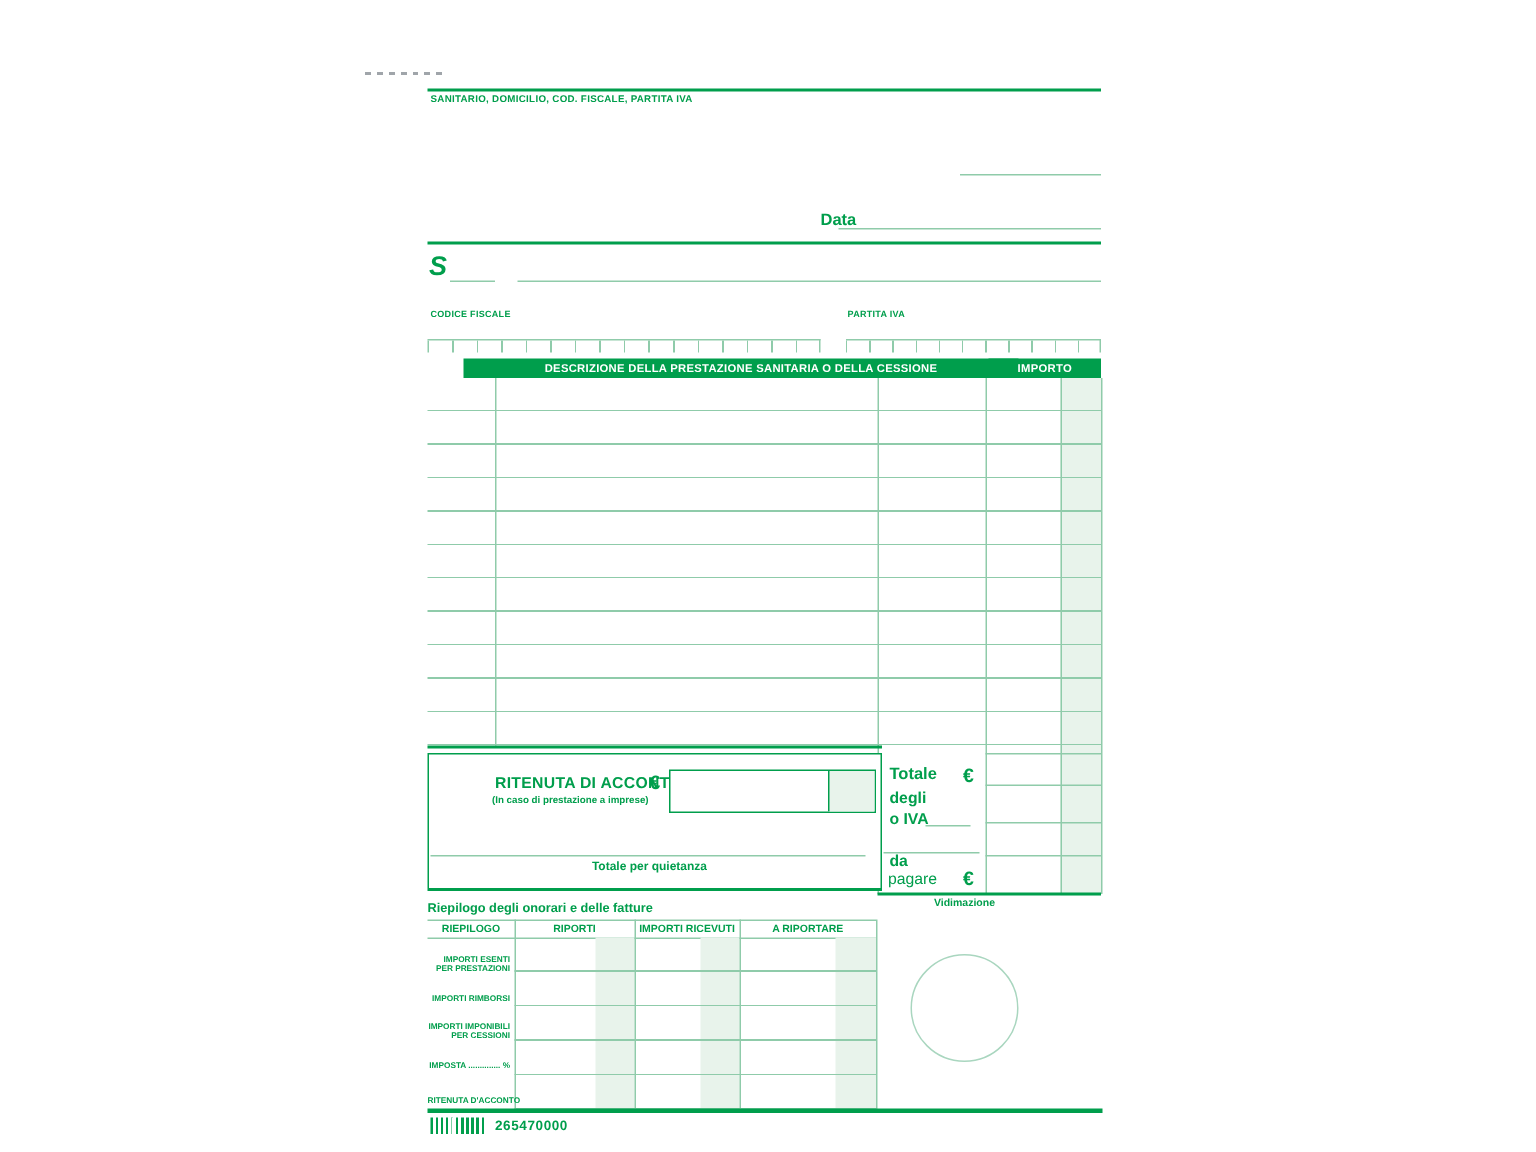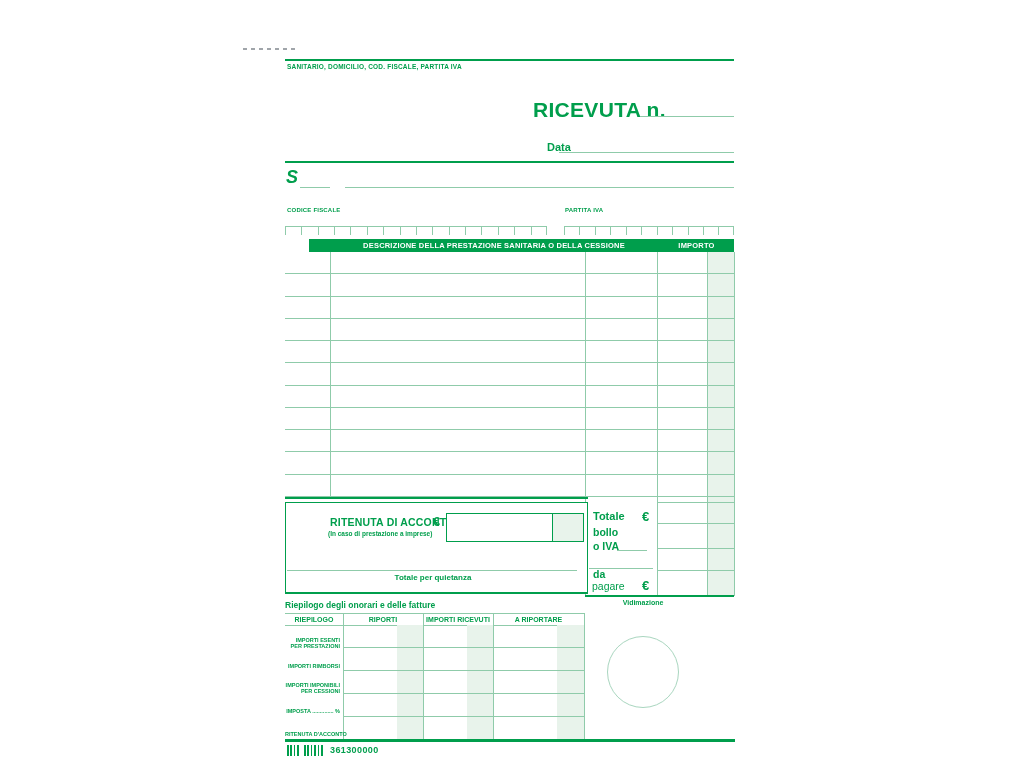--- a/index.html
+++ b/index.html
@@ -125,21 +125,20 @@
 </style>
 </head>
 <body>
 
 <div class="page">
 
   <div class="abs dashes"></div>
   <div class="abs rule-top hl"></div>
   <div class="abs top-label g nowrap">SANITARIO, DOMICILIO, COD. FISCALE, PARTITA IVA</div>
 
-  <div class="abs title g nowrap">RICEVUTA n.</div>
   <div class="abs title-line ll"></div>
   <div class="abs data-label g">Data</div>
   <div class="abs data-line ll"></div>
   <div class="abs rule-mid hl"></div>
 
   <div class="abs s-prefix g">S</div>
   <div class="abs s-line1 ll"></div>
   <div class="abs s-line2 ll"></div>
 
   <div class="abs cf-label g nowrap">CODICE FISCALE</div>
@@ -164,21 +163,21 @@
   <div class="abs rit-eur g">€</div>
   <div class="abs rit-note g nowrap">(In caso di prestazione a imprese)</div>
   <div class="abs rit-box">
     <div class="rit-box-shade"></div>
   </div>
   <div class="abs firma-line ll"></div>
   <div class="abs firma-label g">Totale per quietanza</div>
 
   <div class="abs tot-label g">Totale</div>
   <div class="abs tot-eur g">€</div>
-  <div class="abs bollo-label g">bollo</div>
+  <div class="abs bollo-label g">degli</div>
   <div class="abs oiva-label g">o IVA</div>
   <div class="abs oiva-line ll"></div>
   <div class="abs dp-line ll"></div>
   <div class="abs da-label g">da</div>
   <div class="abs pagare-label g">pagare</div>
   <div class="abs pag-eur g">€</div>
 
   <div class="abs ll lr lr1"></div>
   <div class="abs ll lr lr2"></div>
   <div class="abs ll lr lr3"></div>
@@ -219,15 +218,15 @@
     <span>IMPOSTA .............. %</span>
   </div>
   <div class="abs riep-rowlabel rl5 g">
     <span>RITENUTA D'ACCONTO</span>
   </div>
 
   <div class="abs rule-bottom hl"></div>
   <div class="abs barcode">
     <div class="barcode-gap"></div>
   </div>
-  <div class="abs doc-code g">361300000</div>
+  <div class="abs doc-code g">265470000</div>
 
 </div>
 
 </body></html>

